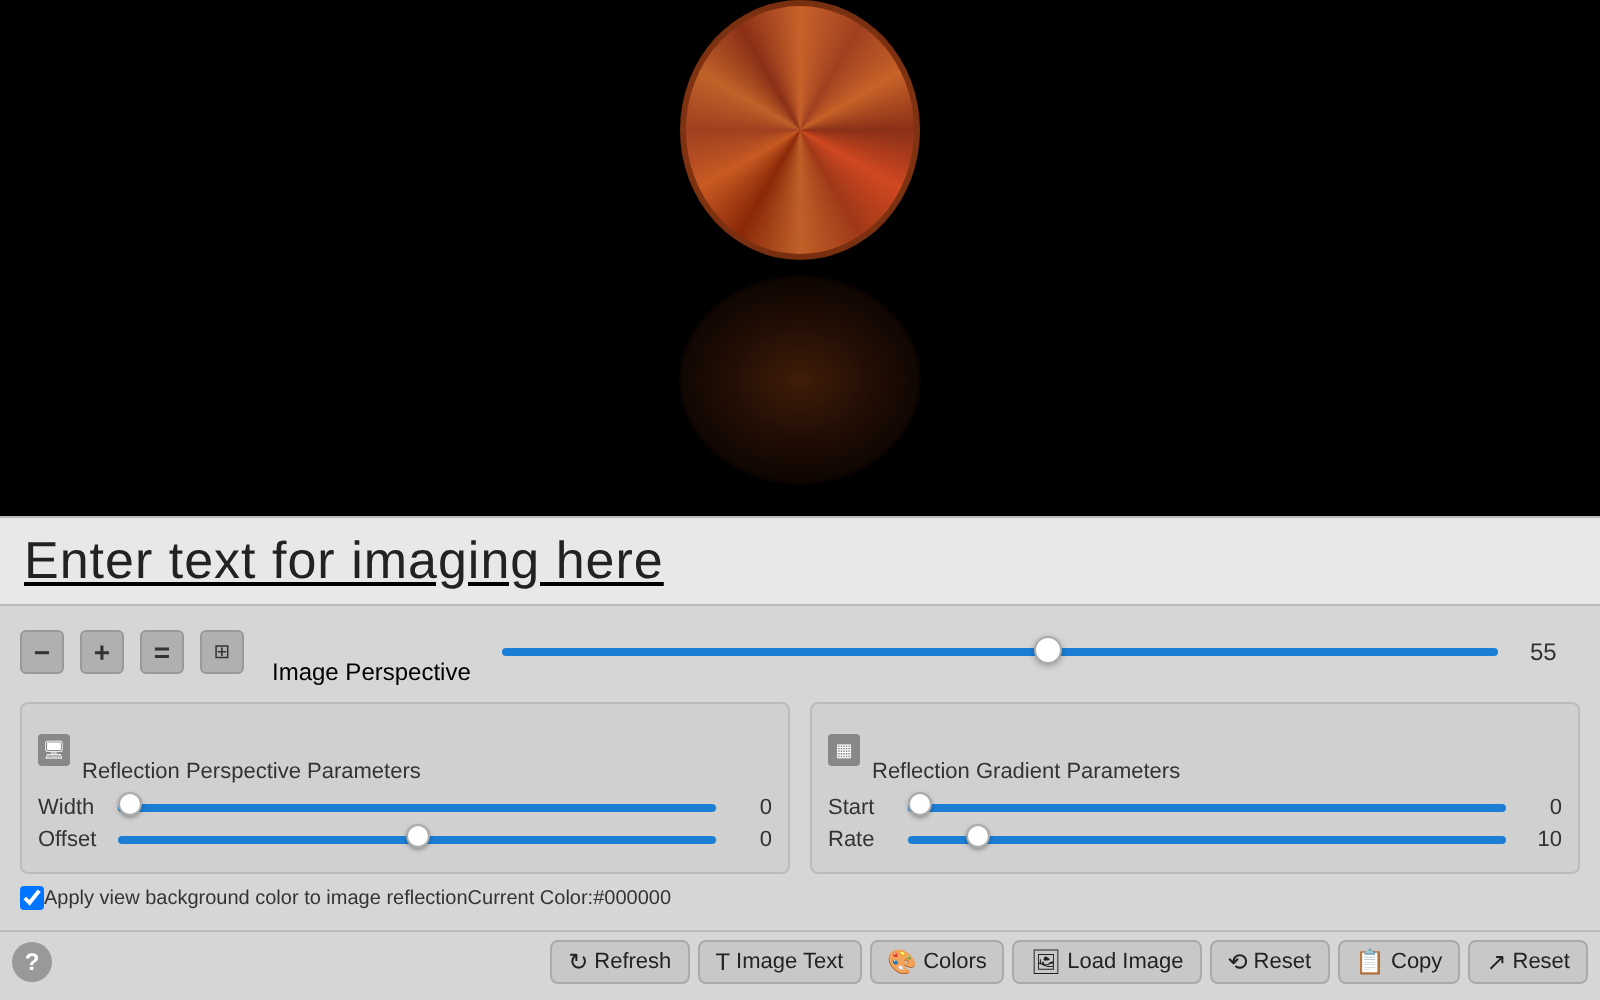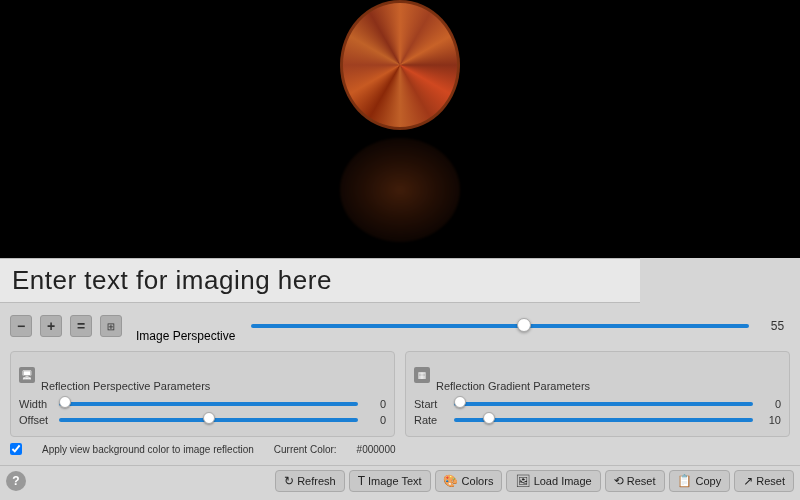--- a/index.html
+++ b/index.html
@@ -60,25 +60,26 @@
       background: radial-gradient(circle at 50% 50%, #6a3010 0%, #3a1808 40%, #1a0a04 70%, #000 100%);
       border-radius: 50%;
       transform: scaleY(-0.8);
       opacity: 0.6;
       margin-top: -5px;
       filter: blur(1px);
     }
 
     
     #text-area {
-      width: 640px;
+      width: 800px;
       padding: 6px 12px;
       background: #e8e8e8;
       border-top: 1px solid #bbb;
       border-bottom: 1px solid #bbb;
+      text-decoration: underline;
     }
 
     #text-area h2 {
       font-size: 26px;
       font-weight: 300;
       color: #222;
       letter-spacing: 0.5px;
     }
 
     
@@ -146,21 +147,21 @@
       background: #fff;
       border: 1px solid #aaa;
       border-radius: 50%;
       box-shadow: 0 1px 3px rgba(0,0,0,0.3);
     }
 
     .slider-value {
       font-size: 12px;
       color: #333;
       min-width: 25px;
-      text-align: center;
+      text-align: left;
     }
 
     
     .panels-row {
       display: flex;
       gap: 10px;
       margin-bottom: 6px;
     }
 
     .panel {
@@ -237,21 +238,21 @@
       font-size: 11px;
       color: #333;
       min-width: 28px;
       text-align: right;
     }
 
     
     .checkbox-row {
       display: flex;
       align-items: center;
-      gap: 20px;
+      gap: 0;
       margin-bottom: 4px;
     }
 
     .checkbox-row input[type=checkbox] {
       width: 12px; height: 12px;
     }
 
     .checkbox-label {
       font-size: 10px;
       color: #333;

